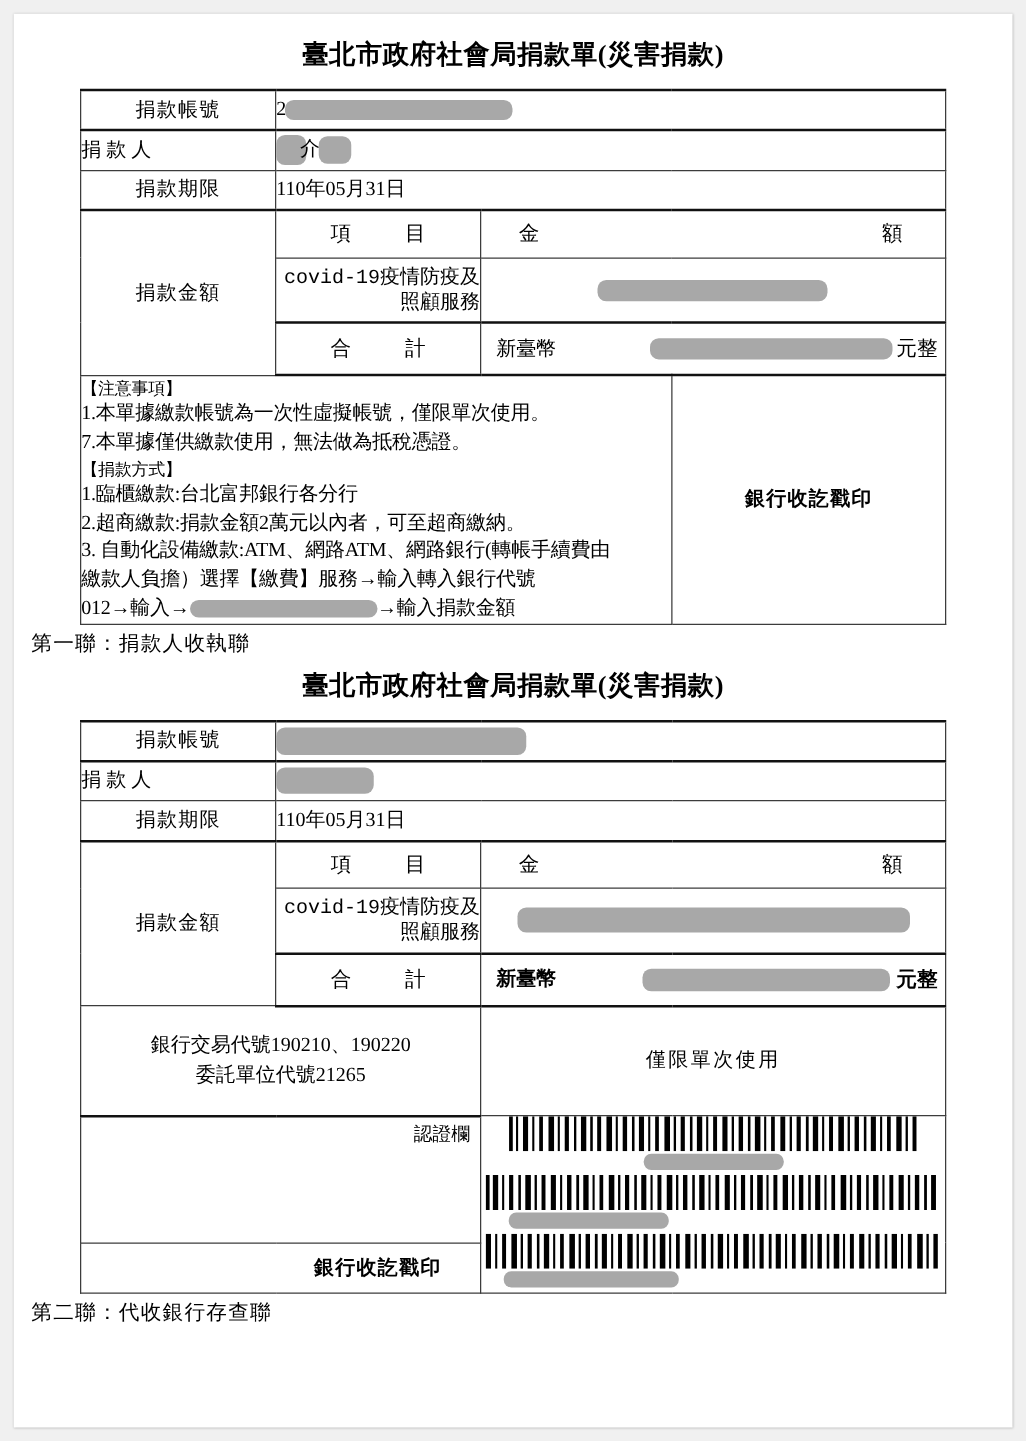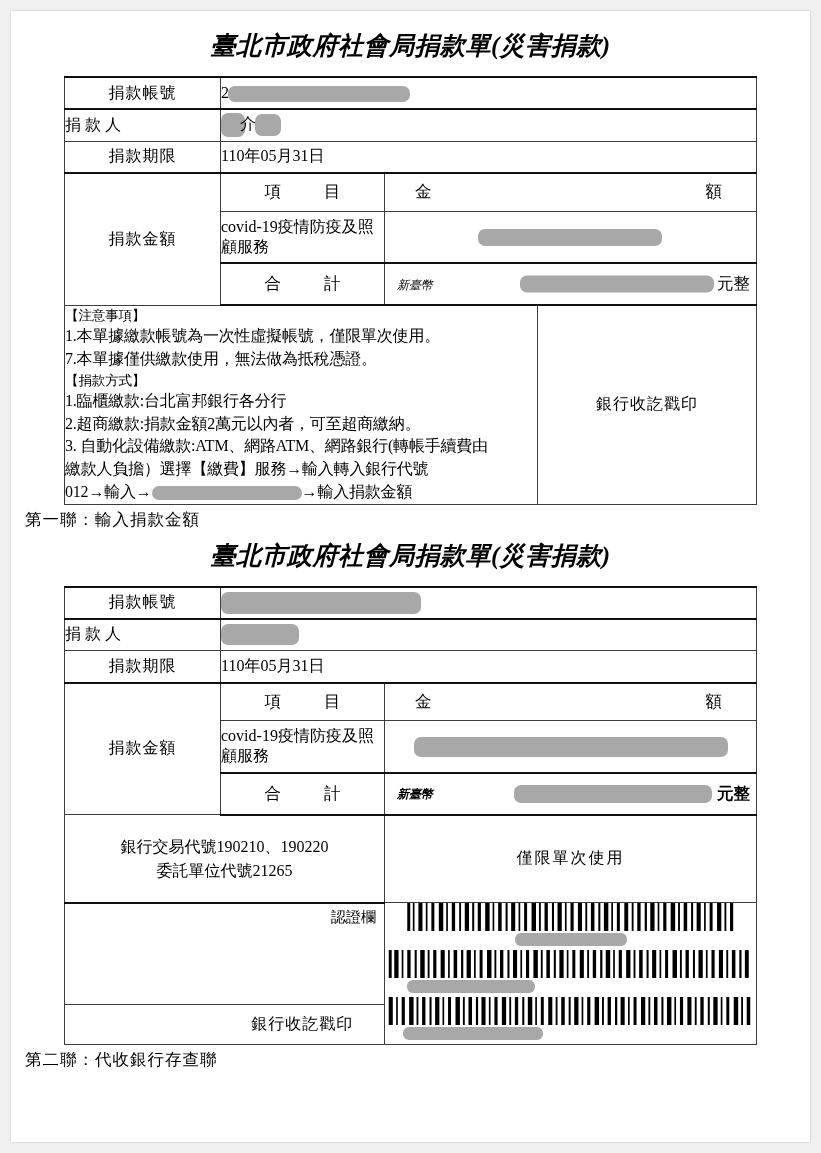--- a/index.html
+++ b/index.html
@@ -14,26 +14,25 @@
     left: 11px; top: 11px;
     width: 799px; height: 1131px;
     background: #ffffff;
     box-shadow: 0 0 2px rgba(0,0,0,0.25);
     overflow: hidden;
   }
 
   
   .doc-title {
     text-align: center;
-    font-size: 25px;
+    font-size: 21px;
     font-weight: bold;
     letter-spacing: 0.5px;
     font-family: "Liberation Serif", "DejaVu Serif", serif;
     color: #000;
-    font-style: italic;
   }
   .copy-label {
     font-size: 16.5px;
     padding-left: 14px;
     color: #000;
     letter-spacing: 1px;
   }
 
   
   .form-table {
@@ -74,31 +73,30 @@
     display: flex;
     justify-content: space-around;
     align-items: center;
     padding: 0 22px;
     font-size: 16.5px;
     height: 100%;
   }
   .spread.wide { justify-content: space-between; padding: 0 34px 0 30px; }
 
   .item-cell {
-    text-align: left;
+    text-align: right;
     font-size: 13px;
     line-height: 1.25;
     padding: 4px 6px;
-    font-family: Liberation Serif, serif;
+    font-family: Liberation Mono, monospace;
   }
   .amt-cell { position: relative; }
   .total-pre {
     padding-left: 12px;
-    font-size: 12px;
-    font-style: italic;
+    font-size: 16px;
   }
   .total-pre.bold { font-weight: bold; }
   .total-suffix {
     position: absolute;
     right: 6px;
     top: 50%;
     transform: translateY(-50%);
     font-size: 16.5px;
   }
   .total-suffix.bold { font-weight: bold; }
@@ -120,20 +118,21 @@
     letter-spacing: -0.2px;
     text-align: left;
   }
   .notes .hd { font-size: 13.6px; }
   .stamp-cell {
     text-align: center;
     vertical-align: bottom;
     font-size: 16.5px;
     padding-bottom: 10px;
     letter-spacing: 1px;
+    font-weight: bold;
   }
 
   
   .codes {
     text-align: center;
     font-size: 15.5px;
     line-height: 1.45;
     padding: 6px 0 0 0;
     vertical-align: top;
   }
@@ -248,21 +247,21 @@
           <div>繳款人負擔）選擇【繳費】服務→輸入轉入銀行代號</div>
           <div>
             <span>012→輸入→</span><span class="redact" style="width:150px;height:14px;"></span><span>→輸入捐款金額</span>
           </div>
         </td>
         <td class="stamp-cell">銀行收訖戳印</td>
       </tr>
     </tbody>
       </table>
 
-    <div class="copy-label" style="margin-top:4px;">第一聯：輸入捐款金額</div>
+    <div class="copy-label" style="margin-top:4px;">第一聯：捐款人收執聯</div>
   </div>
 
   <div style="margin-top:8px;">
 
     <div class="doc-title">臺北市政府社會局捐款單(災害捐款)</div>
 
     <table class="form-table" style="margin-top:14px;">
       <colgroup>
         <col style="width:156px">
         <col style="width:164px">

